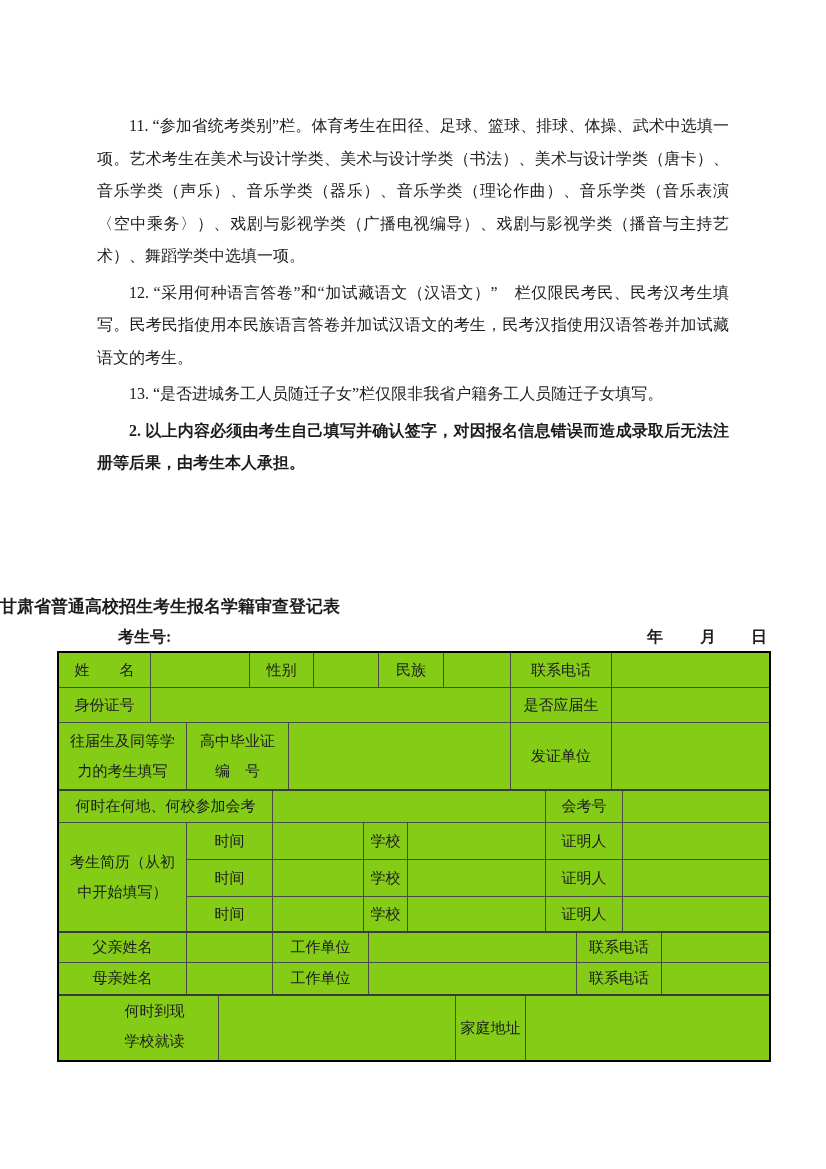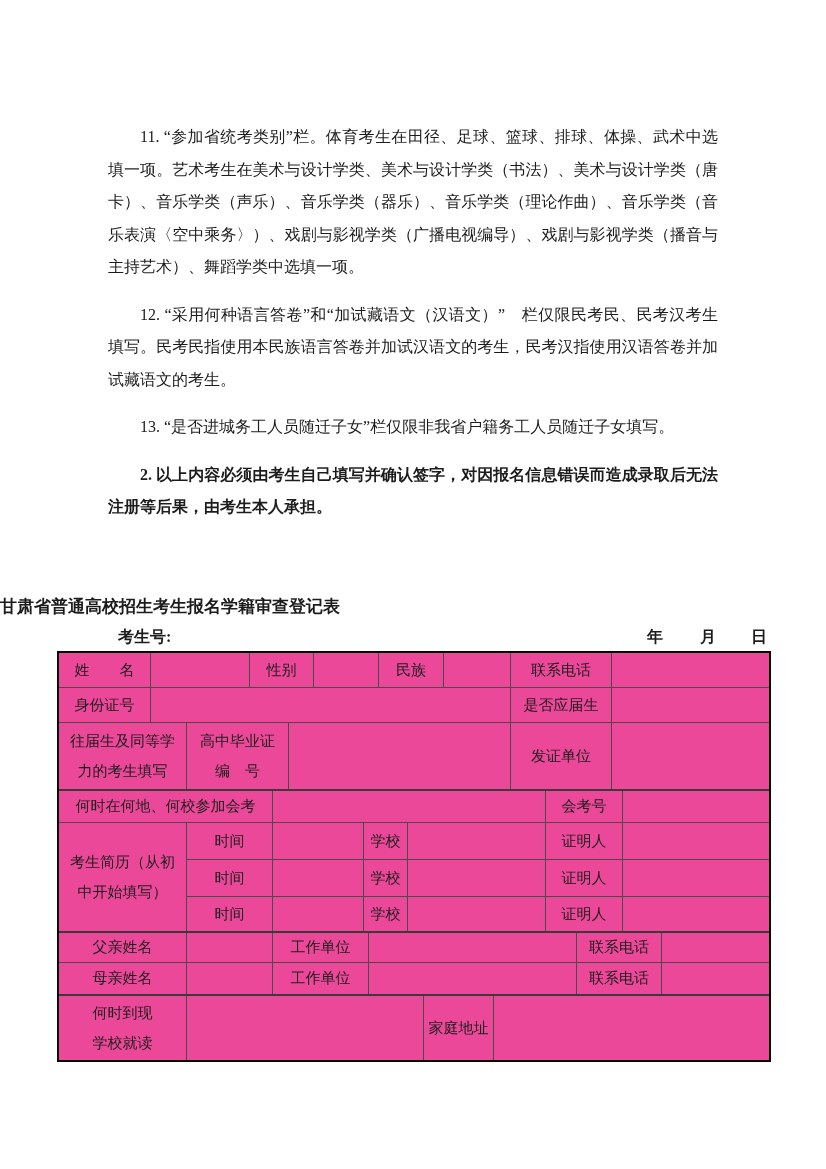--- a/index.html
+++ b/index.html
@@ -8,47 +8,47 @@
     position:relative; width:826px; height:1169px; background:#ffffff;
     margin:0 auto; overflow:hidden;
     font-family:"Liberation Serif","DejaVu Serif",serif;
     color:#1c1c1c;
   }
   
   .instructions {
     position:absolute; left:93px; top:106px; width:640px;
     font-size:16px; line-height:32.5px; text-align:justify;
   }
-  .instructions p { text-indent:2em; margin:15px; }
+  .instructions p { text-indent:2em; margin:4px; }
   .instructions p.bold { font-weight:bold; }
   .instructions p.attachment { text-indent:0; }
   
   .form-title {
     position:absolute; left:0; top:594px; width:826px; height:26px;
     line-height:26px; text-align:left; font-size:17px; font-weight:bold;
   }
   .header-line {
     position:absolute; left:118px; top:626px; width:649px; height:22px;
     display:flex; justify-content:space-between; align-items:center;
     font-size:16px; font-weight:bold; line-height:22px;
   }
   .date-group { display:flex; }
   .date-group span { display:inline-block; }
   .date-group .dm { margin-left:37px; }
   .date-group .dd { margin-left:35px; }
   
   .tbl {
     position:absolute; left:57px; top:651px; width:714px; height:411px;
     border:2px solid #000; display:flex; flex-direction:column;
-    font-size:15px; background:#ec4899;
+    font-size:15px; background:#84cc16;
   }
   .tr { display:flex; border-top:1px solid #4a4a4a; flex:0 0 auto; }
   .tr:first-child { border-top:none; }
-  .tr.thick { border-top:2px solid #3a3a3a; }
-  .tr.grow { flex:1 1 auto; }
+  .tr.thick { border-top:2px solid #3a3a3a;font-family:Liberation Mono, monospace; }
+  .tr.grow { flex:1 1 auto;padding-left:32px; }
   .td {
     border-left:1px solid #4a4a4a;
     display:flex; align-items:center; justify-content:center;
     text-align:center; overflow:hidden;
   }
   .td:first-child { border-left:none; }
   .td.fill { flex:1 1 auto; }
   .ml { white-space:pre-line; line-height:30px; }
   .rowgroup-col { flex:1 1 auto; display:flex; flex-direction:column; }
   .rowgroup-col .tr { border-top:none; }

